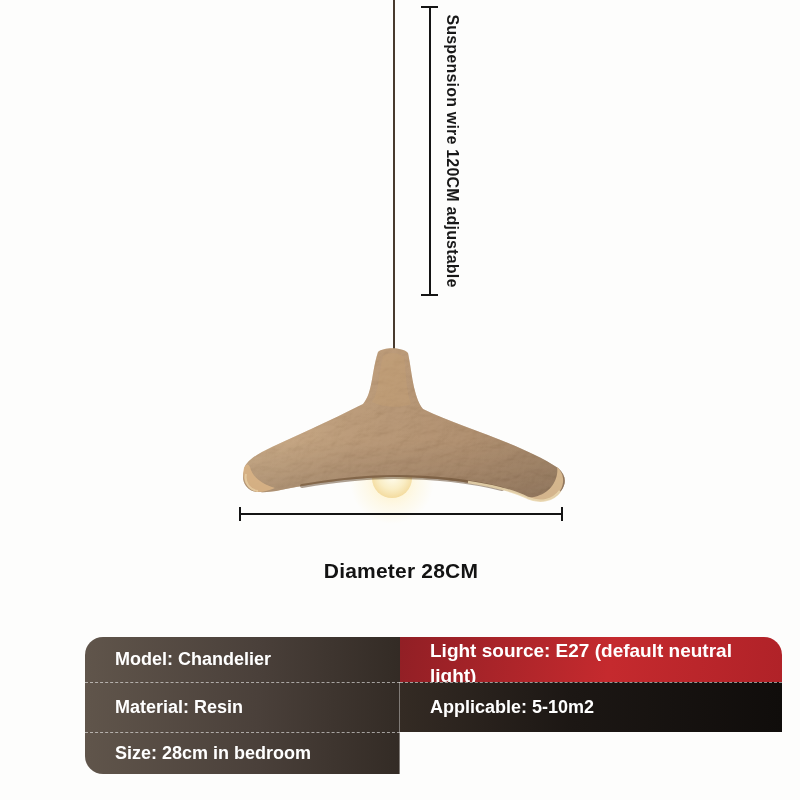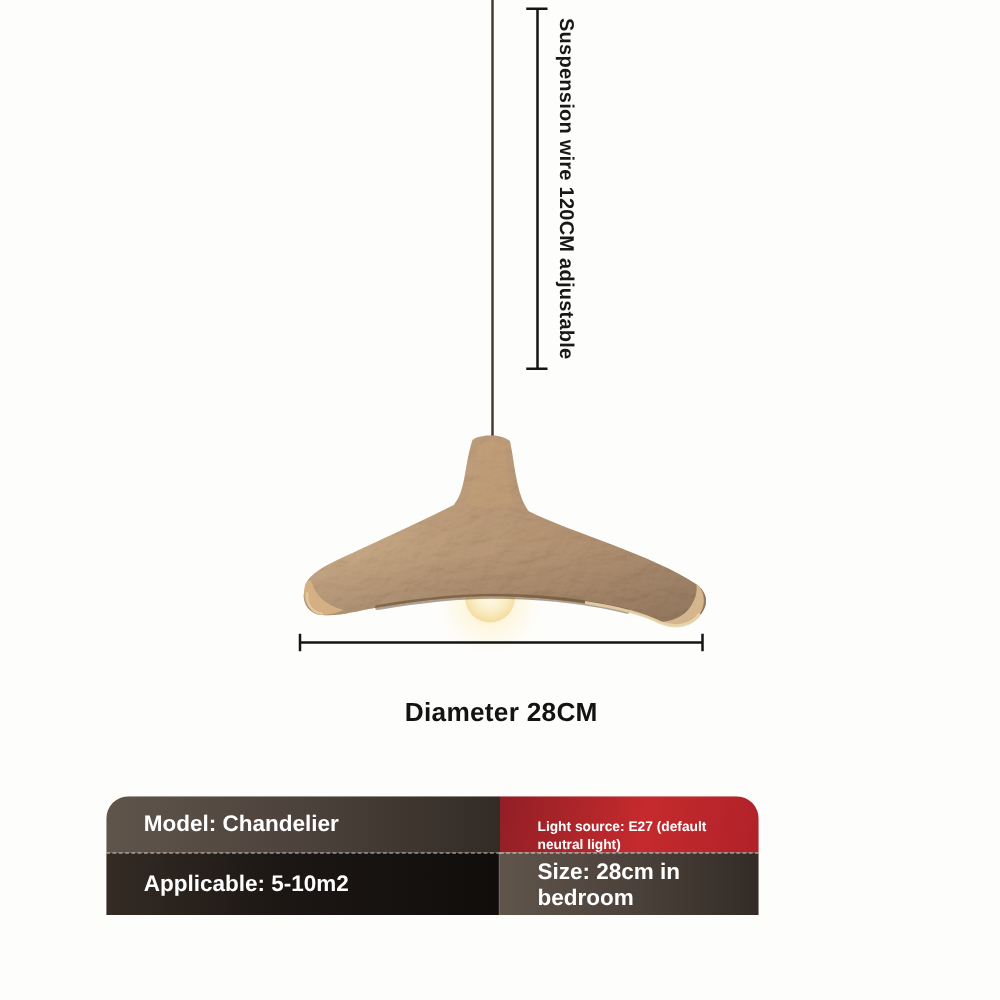--- a/index.html
+++ b/index.html
@@ -32,39 +32,39 @@
   .measure-h-cap { position:absolute; top:507px; width:2px; height:14px; background:#141414; }
   .cap-left { left:239px; }
   .cap-right { left:561px; }
   .diameter-label {
     position:absolute; left:401px; top:523px; transform:translateX(-50%);
     font-size:21px; font-weight:700; color:#131313; letter-spacing:.2px;margin-top:36px;
   }
 
   
   .spec-table {
-    position:absolute; left:85px; top:637px; width:522px; height:137px;
+    position:absolute; left:85px; top:637px; width:697px; height:137px;
     border-radius:18px; overflow:hidden;
     display:grid;
     grid-template-columns:315px 1fr;
     grid-template-rows:45px 50px 42px;
   }
   .cell { display:flex; align-items:center; color:#ffffff; font-weight:700; }
   .cell.left-col {
     background:linear-gradient(90deg,#60554b 0%,#4a403a 55%,#332b25 100%);
     padding-left:30px; font-size:18px;
   }
   .cell.right-col {
     background:linear-gradient(90deg,#342b24 0%,#1c1714 45%,#100d0b 100%);
     padding-left:30px; font-size:18px;
   }
   .cell.red {
     background:linear-gradient(100deg,#911f25 0%,#c52a2e 55%,#b02228 100%);
-    align-items:flex-start; padding:18px 16px 0 30px;
-    font-size:11px; line-height:1.3;
+    align-items:flex-start; padding:2px 16px 0 30px;
+    font-size:19px; line-height:1.3;
   }
   .cell.scene { font-size:13.5px; padding-right:6px; }
   .row2 { border-top:1px dashed rgba(255,255,255,.55); }
   .row3 { border-top:1px dashed rgba(255,255,255,.55); }
   .col-divider {
     position:absolute; left:399px; top:682px; width:1px; height:92px;
     background:rgba(255,255,255,.38);
   }
 </style>
 </head>
@@ -139,20 +139,23 @@
   <div class="measure-h-cap cap-right"></div>
   <div class="diameter-label">Diameter 28CM</div>
 
   <section class="spec-table">
     <div class="cell left-col row1">
       <span>Model: Chandelier</span>
     </div>
     <div class="cell red row1">
       <span>Light source: E27 (default neutral light)</span>
     </div>
+    <div class="cell left-col row2">
+      <span>Material: Resin</span>
+    </div>
     <div class="cell right-col row2">
       <span>Applicable: 5-10m2</span>
     </div>
     <div class="cell left-col row3">
       <span>Size: 28cm in bedroom</span>
     </div>
   </section>
   <div class="col-divider"></div>
 
 </div>

